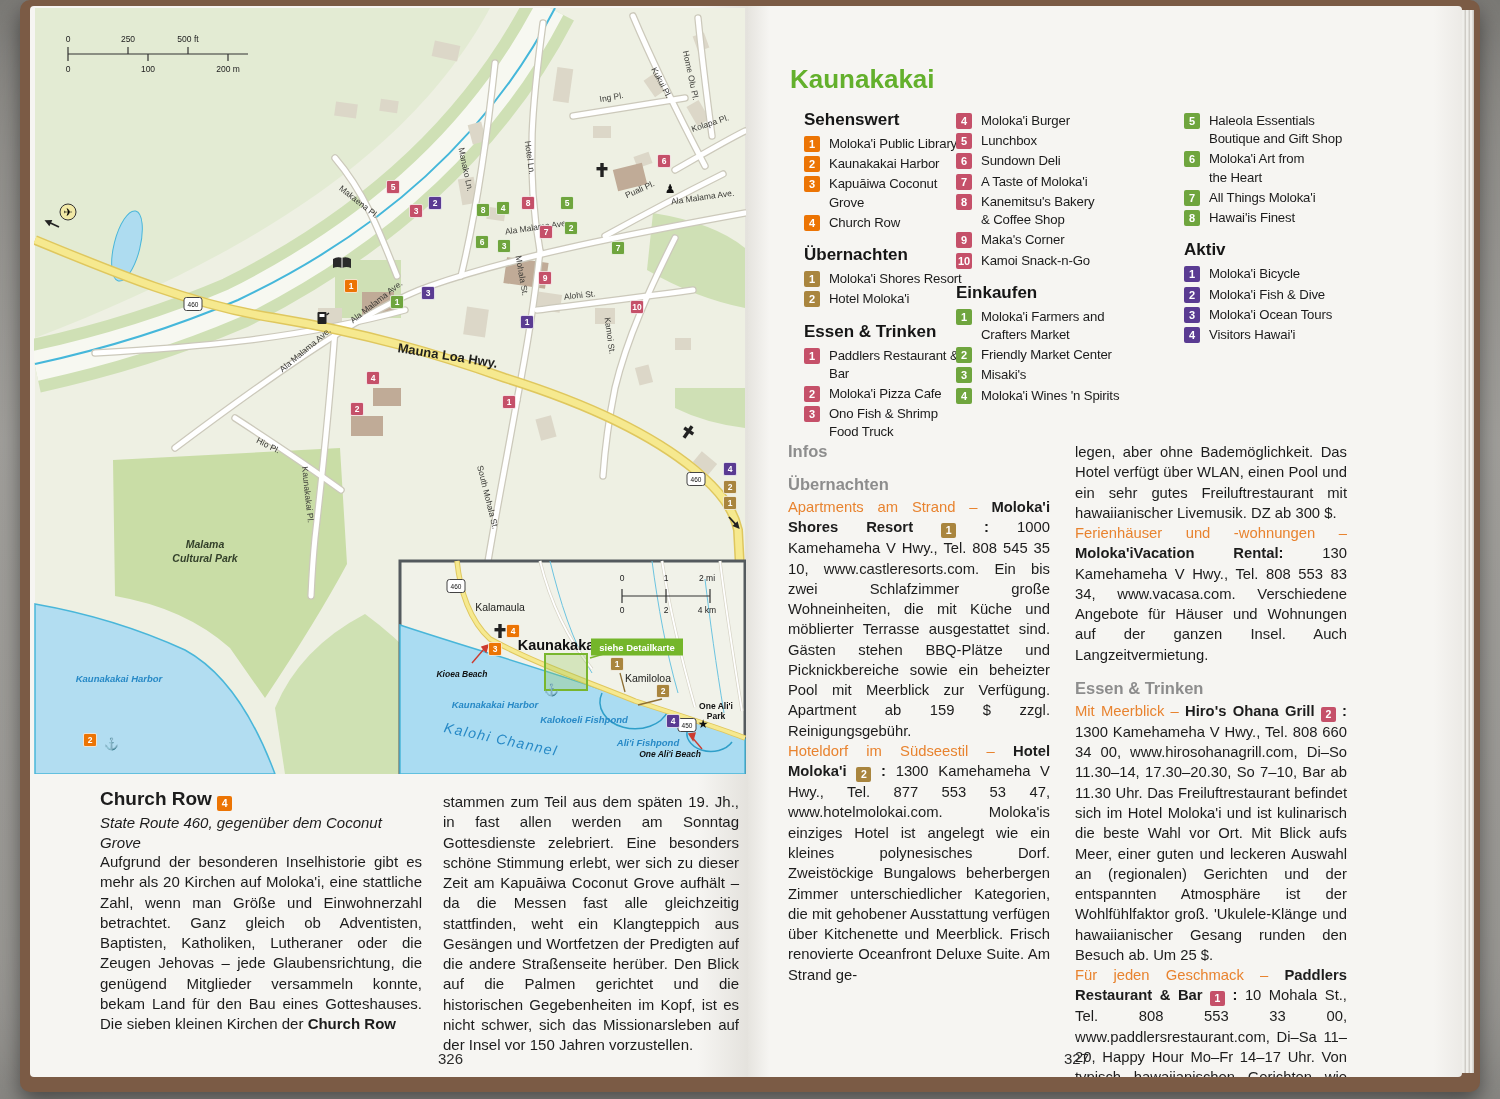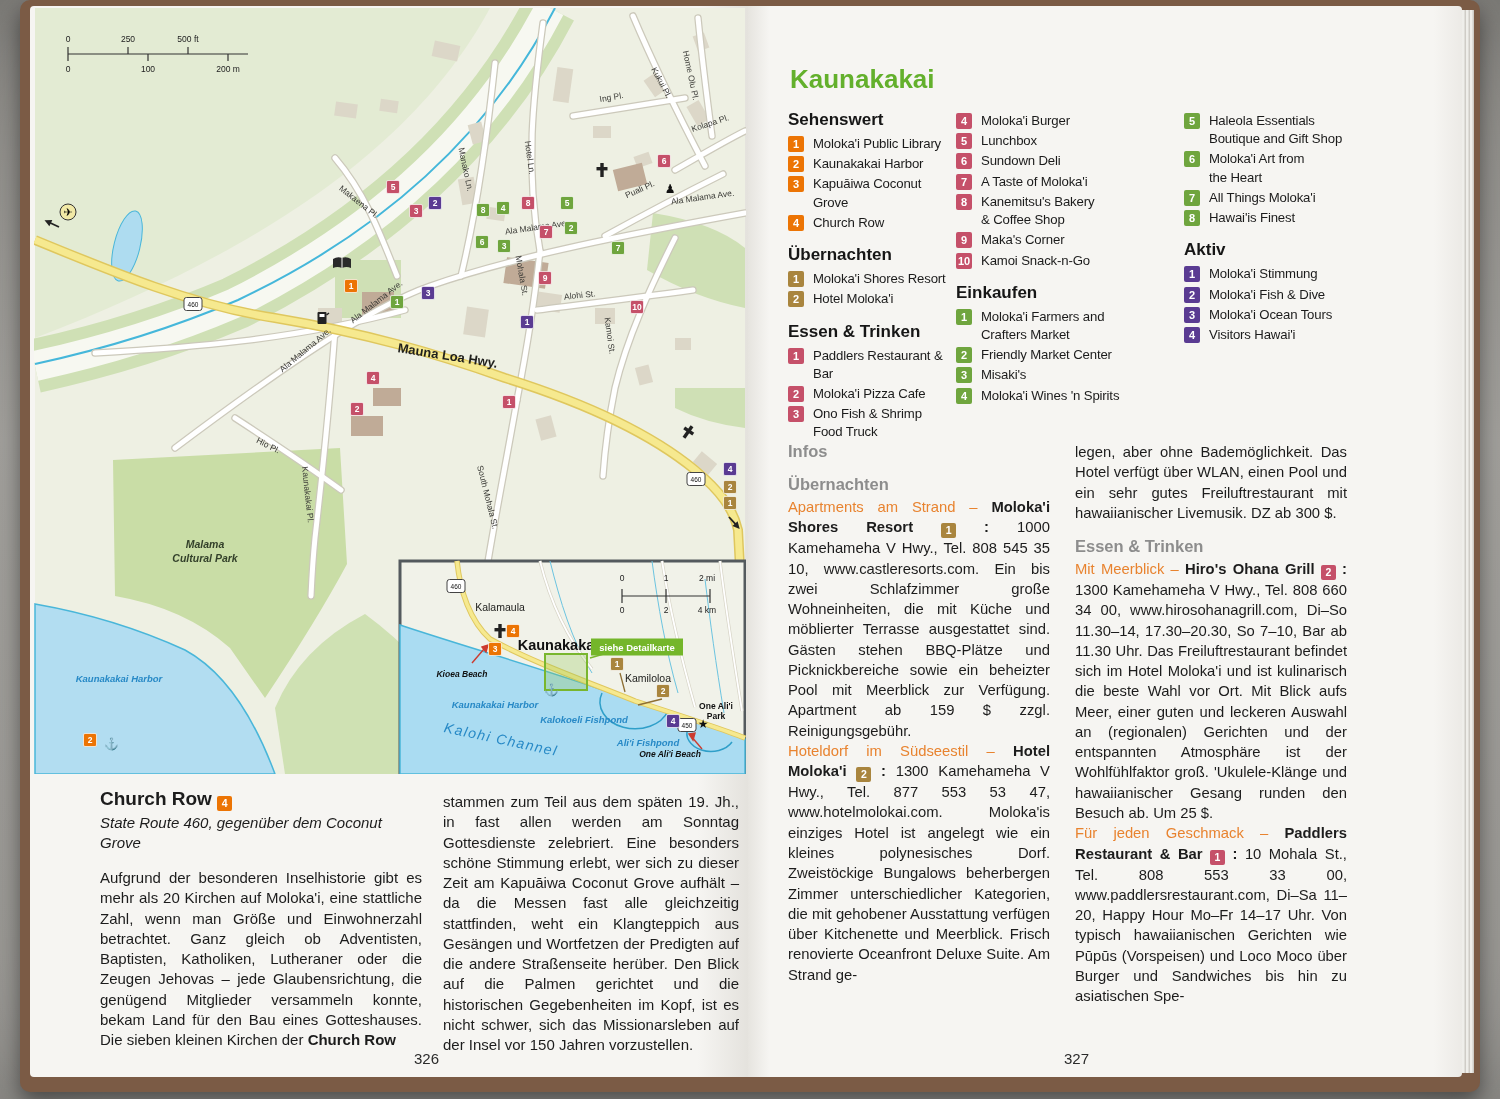--- a/index.html
+++ b/index.html
@@ -31,21 +31,21 @@
   .textcol h3{font-size:16.5px;font-weight:bold;color:#8d8d8d;margin:14px 0 3px;}
   .textcol h3:first-child{margin-top:0;}
   .textcol p{font-size:14.8px;line-height:1.37;text-align:justify;margin:0;}
   .seg-o{color:#e8832f;}
   .seg-b{font-weight:bold;}
   .badge{display:inline-block;width:15px;height:15px;border-radius:2px;color:#fff;
     font-weight:bold;font-size:10.5px;line-height:15px;text-align:center;vertical-align:-2px;}
   
   .article-col{position:absolute;color:#1c1c1c;}
   .a-title{font-size:19px;font-weight:bold;margin:0 0 2px;}
-  .a-sub{font-size:15px;font-style:italic;line-height:1.3;margin:0 0 16px;}
+  .a-sub{font-size:15px;font-style:italic;line-height:1.3;margin:0 0 0;}
   .article-col p{font-size:15px;line-height:1.35;text-align:justify;margin:0;}
   
   text{font-family:"Liberation Sans",sans-serif;}
   .street{font-size:8.5px;fill:#3a3a36;}
   .hwy{font-size:13px;font-weight:bold;fill:#1f1f1c;}
   .water{font-size:9.5px;font-weight:bold;font-style:italic;fill:#2789c6;}
   .water-big{font-size:14px;font-style:italic;fill:#2789c6;letter-spacing:1.5px;}
   .park{font-size:10.5px;font-weight:bold;font-style:italic;fill:#33402a;}
   .place{font-size:10.5px;fill:#1d1d1b;}
   .place-big{font-size:14.5px;font-weight:bold;fill:#101010;}
@@ -443,26 +443,26 @@
     </svg>
 
     <div class="article-col" style="left:70px;top:782px;width:322px;">
       <div class="a-title"><span>Church Row</span> <span class="badge" id="title-badge" style="background: rgb(236, 116, 4);">4</span></div>
       <div class="a-sub">State Route 460, gegenüber dem Coconut Grove</div>
       <p><span class="">Aufgrund der besonderen Inselhistorie gibt es mehr als 20 Kirchen auf Moloka'i, eine stattliche Zahl, wenn man Größe und Einwohnerzahl betrachtet. Ganz gleich ob Adventisten, Baptisten, Katholiken, Lutheraner oder die Zeugen Jehovas – jede Glaubensrichtung, die genügend Mitglieder versammeln konnte, bekam Land für den Bau eines Gotteshauses. Die sieben kleinen Kirchen der </span><span class="seg-b">Church Row</span></p>
     </div>
     <div class="article-col" style="left:413px;top:786px;width:296px;">
       <p><span class="">stammen zum Teil aus dem späten 19. Jh., in fast allen werden am Sonntag Gottesdienste zelebriert. Eine besonders schöne Stimmung erlebt, wer sich zu dieser Zeit am Kapuāiwa Coconut Grove aufhält – da die Messen fast alle gleichzeitig stattfinden, weht ein Klangteppich aus Gesängen und Wortfetzen der Predigten auf die andere Straßenseite herüber. Den Blick auf die Palmen gerichtet und die historischen Gegebenheiten im Kopf, ist es nicht schwer, sich das Missionarsleben auf der Insel vor 150 Jahren vorzustellen.</span></p>
     </div>
-    <div class="pagenum" style="left:384px;">326</div>
+    <div class="pagenum" style="left:408px;">326</div>
   </div>
 
   <div class="page page-right">
     <div class="rp-title">Kaunakakai</div>
-    <div class="lcol" id="legend-col-0" style="left:40px;width:166px;">
+    <div class="lcol" id="legend-col-0" style="left:56px;width:166px;">
         <div class="lblock">
           <div class="lhead">Sehenswert</div>
           <div class="litem">
             <span class="lmk" style="background: rgb(236, 116, 4);">1</span>
             <span class="li-text">Moloka'i Public Library</span>
           </div>
           <div class="litem">
             <span class="lmk" style="background: rgb(236, 116, 4);">2</span>
             <span class="li-text">Kaunakakai Harbor</span>
           </div>
@@ -574,21 +574,21 @@
           </div>
           <div class="litem">
             <span class="lmk" style="background: rgb(111, 165, 62);">8</span>
             <span class="li-text">Hawai'is Finest</span>
           </div>
         </div>
         <div class="lblock">
           <div class="lhead">Aktiv</div>
           <div class="litem">
             <span class="lmk" style="background: rgb(90, 59, 146);">1</span>
-            <span class="li-text">Moloka'i Stimmung</span>
+            <span class="li-text">Moloka'i Bicycle</span>
           </div>
           <div class="litem">
             <span class="lmk" style="background: rgb(90, 59, 146);">2</span>
             <span class="li-text">Moloka'i Fish &amp; Dive</span>
           </div>
           <div class="litem">
             <span class="lmk" style="background: rgb(90, 59, 146);">3</span>
             <span class="li-text">Moloka'i Ocean Tours</span>
           </div>
           <div class="litem">
@@ -599,20 +599,21 @@
       </div>
 
     <div class="textcol" style="left:40px;width:262px;">
       <h3>Infos</h3>
       <h3>Übernachten</h3>
       <p><span class="seg-o">Apartments am Strand – </span><span class="seg-b">Moloka'i Shores Resort </span><span class="badge" style="background: rgb(169, 133, 62);">1</span><span class="seg-b"> : </span><span class="">1000 Kamehameha V Hwy., Tel. 808 545 35 10, www.castleresorts.com. Ein bis zwei Schlafzimmer große Wohneinheiten, die mit Küche und möblierter Terrasse ausgestattet sind. Gästen stehen BBQ-Plätze und Picknickbereiche sowie ein beheizter Pool mit Meerblick zur Verfügung. Apartment ab 159 $ zzgl. Reinigungsgebühr.</span></p>
       <p><span class="seg-o">Hoteldorf im Südseestil – </span><span class="seg-b">Hotel Moloka'i </span><span class="badge" style="background: rgb(169, 133, 62);">2</span><span class="seg-b"> : </span><span class="">1300 Kamehameha V Hwy., Tel. 877 553 53 47, www.hotelmolokai.com. Moloka'is einziges Hotel ist angelegt wie ein kleines polynesisches Dorf. Zweistöckige Bungalows beherbergen Zimmer unterschiedlicher Kategorien, die mit gehobener Ausstattung verfügen über Kitchenette und Meerblick. Frisch renovierte Oceanfront Deluxe Suite. Am Strand ge-</span></p>
     </div>
     <div class="textcol" style="left:327px;width:272px;">
       <p><span class="">legen, aber ohne Bademöglichkeit. Das Hotel verfügt über WLAN, einen Pool und ein sehr gutes Freiluftrestaurant mit hawaiianischer Livemusik. DZ ab 300 $.</span></p>
+      <p><span class="seg-o">Ferienhäuser und -wohnungen – </span><span class="seg-b">Moloka'iVacation Rental: </span><span class="">130 Kamehameha V Hwy., Tel. 808 553 83 34, www.vacasa.com. Verschiedene Angebote für Häuser und Wohnungen auf der ganzen Insel. Auch Langzeitvermietung.</span></p>
       <h3>Essen &amp; Trinken</h3>
       <p><span class="seg-o">Mit Meerblick – </span><span class="seg-b">Hiro's Ohana Grill </span><span class="badge" style="background: rgb(197, 80, 105);">2</span><span class="seg-b"> : </span><span class="">1300 Kamehameha V Hwy., Tel. 808 660 34 00, www.hirosohanagrill.com, Di–So 11.30–14, 17.30–20.30, So 7–10, Bar ab 11.30 Uhr. Das Freiluftrestaurant befindet sich im Hotel Moloka'i und ist kulinarisch die beste Wahl vor Ort. Mit Blick aufs Meer, einer guten und leckeren Auswahl an (regionalen) Gerichten und der entspannten Atmosphäre ist der Wohlfühlfaktor groß. 'Ukulele-Klänge und hawaiianischer Gesang runden den Besuch ab. Um 25 $.</span></p>
       <p><span class="seg-o">Für jeden Geschmack – </span><span class="seg-b">Paddlers Restaurant &amp; Bar </span><span class="badge" style="background: rgb(197, 80, 105);">1</span><span class="seg-b"> : </span><span class="">10 Mohala St., Tel. 808 553 33 00, www.paddlersrestaurant.com, Di–Sa 11–20, Happy Hour Mo–Fr 14–17 Uhr. Von typisch hawaiianischen Gerichten wie Pūpūs (Vorspeisen) und Loco Moco über Burger und Sandwiches bis hin zu asiatischen Spe-</span></p>
     </div>
     <div class="pagenum" style="left:316px;">327</div>
   </div>
 
   <div class="stack"></div>
 </div>
 

